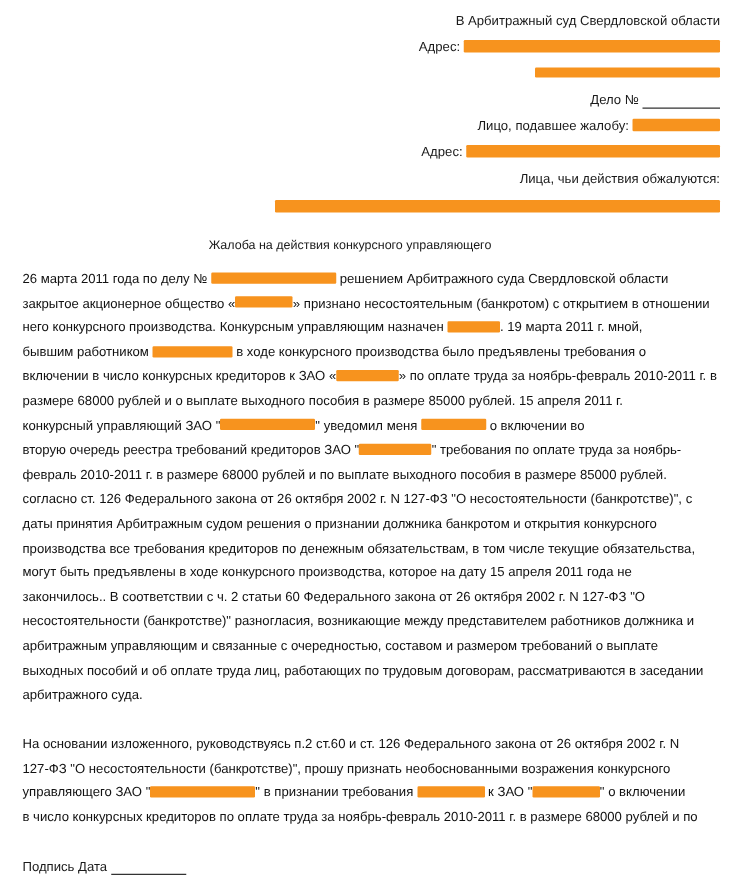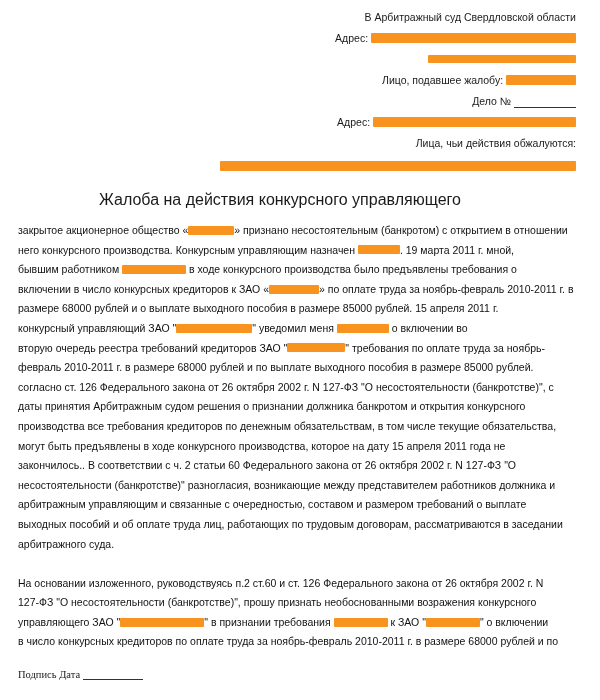--- a/index.html
+++ b/index.html
@@ -59,44 +59,43 @@
   
   .bigband {
     margin: 4px 0 0 0;
     text-align: right;
     padding-right: 6px;
   }
 
   
   .doc-title {
     text-align: center;
-    font-size: 16px;
+    font-size: 10px;
     margin: 16px 0 12px 0;
     padding-right: 40px;
   }
 
   
   .body-text {
     font-size: 10.5px;
     line-height: 19.6px;
     text-align: justify;
     color: #111;
   }
   .body-text p {
     margin: 0 0 0 0;
     text-indent: 0;
   }
   .para-gap { height: 19.6px; }
 
   .sign {
     position: absolute;
     left: 18px;
-    bottom: 20px;
+    bottom: 0;
     font-size: 10.5px;
-    font-family: Liberation Serif, serif;
   }
   .sign .ul { width: 60px; }
 </style>
 </head>
 <body>
 
 <div class="page">
 
   <div class="header">
 
@@ -105,46 +104,49 @@
     <span class="hline">
       <span>Адрес:</span>
       <span class="red tall" style="width:205px;"></span>
     </span>
 
     <span class="hline">
       <span class="red sm" style="width:148px;"></span>
     </span>
 
     <span class="hline">
+      <span>Дело №</span>
+      <span class="ul" style="width:62px;"></span>
+    </span>
+
+    <span class="hline">
       <span>Лицо, подавшее жалобу:</span>
       <span class="red tall" style="width:70px;"></span>
     </span>
 
     <span class="hline">
-      <span>Дело №</span>
-      <span class="ul" style="width:62px;"></span>
-    </span>
-
-    <span class="hline">
       <span>Адрес:</span>
       <span class="red tall" style="width:203px;"></span>
     </span>
 
     <span class="hline">Лица, чьи действия обжалуются:</span>
 
   </div>
 
   <div class="bigband">
     <span class="red" style="width:356px;height:10px;"></span>
   </div>
 
   <div class="doc-title">Жалоба на действия конкурсного управляющего</div>
 
   <div class="body-text">
 
+    <p>
+      <span>26 марта 2011 года по делу № </span><span class="red" style="width:100px;"></span><span> решением Арбитражного суда Свердловской области</span>
+    </p>
 
     <p>
       <span>закрытое акционерное общество «</span><span class="red" style="width:46px;"></span><span>» признано несостоятельным (банкротом) с открытием в отношении</span>
     </p>
 
     <p>
       <span>него конкурсного производства. Конкурсным управляющим назначен </span><span class="red" style="width:42px;"></span><span>. 19 марта 2011 г. мной,</span>
     </p>
 
     <p>

